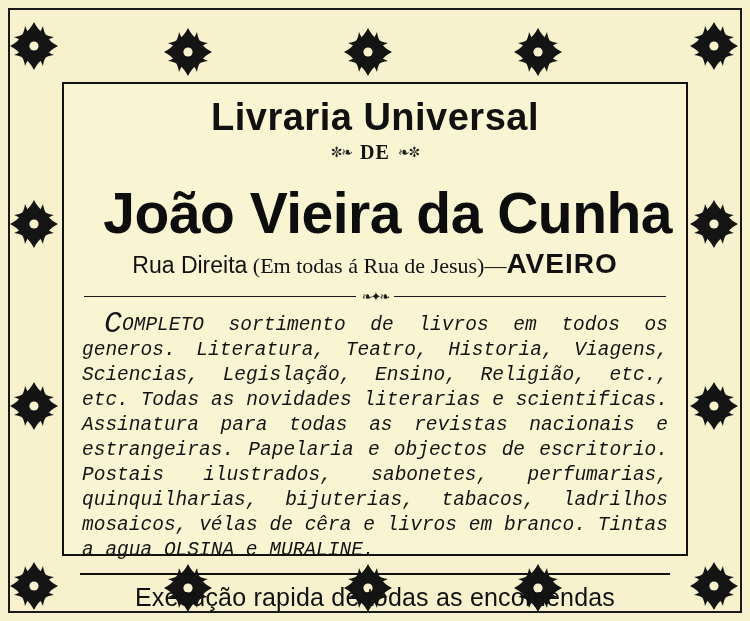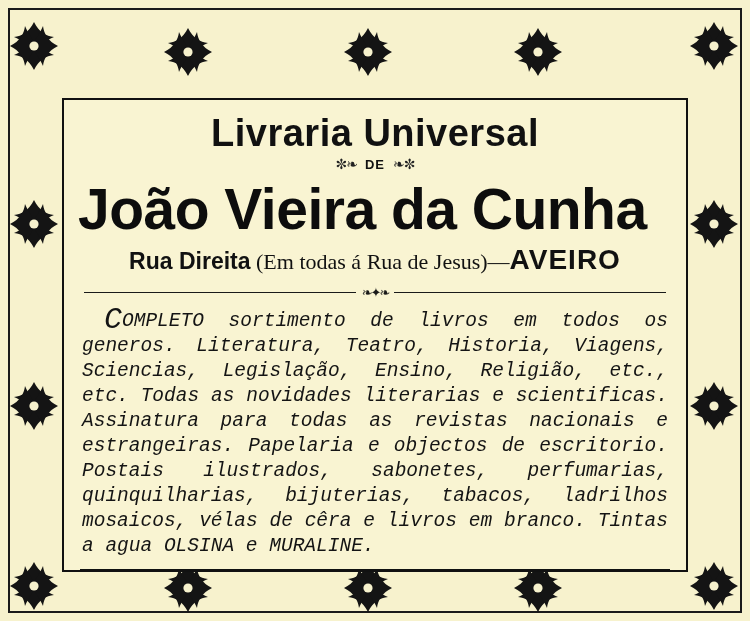--- a/index.html
+++ b/index.html
@@ -40,21 +40,21 @@
     height: 52px;
     color: #111;
     line-height: 0;
   }
   .ornament svg { display: block; }
 
   
   #inner-box {
     position: absolute;
     left: 62px;
-    top: 98px;
+    top: 82px;
     width: 626px;
     height: 474px;
     border: 2px solid #111;
     background: #f9f4d2;
     box-sizing: border-box;
     padding: 10px 14px 8px 14px;
   }
 
   #title-line {
     text-align: center;
@@ -73,48 +73,48 @@
     gap: 8px;
     margin: 2px 0 0 0;
   }
   #de-row .flourish {
     color: #222;
     font-size: 14px;
     line-height: 1;
     letter-spacing: -1px;
   }
   #de-word {
-    font-family: Liberation Sans, sans-serif;
-    font-size: 13px;
+    font-family: Liberation Serif, serif;
+    font-size: 20px;
     font-weight: bold;
     letter-spacing: 1px;
     color: #111;
   }
 
   #name-line {
-    text-align: left;
+    text-align: right;
     font-family: "Liberation Sans", sans-serif;
     font-weight: bold;
     font-size: 57px;
     line-height: 1.02;
     color: #0d0d0d;
-    margin: 8px 0 2px 0;
+    margin: 20px 0 2px 0;
     letter-spacing: -0.5px;
   }
 
   #address-line {
     text-align: center;
     color: #111;
     font-size: 22px;
     margin-top: 6px;
     white-space: nowrap;
   }
   #address-street {
     font-family: "Liberation Sans", sans-serif;
-    font-weight: bold;
+    font-weight: normal;
     font-size: 23px;
   }
   #address-paren {
     font-family: "Liberation Serif", serif;
     font-size: 22px;
   }
   #address-city {
     font-family: "Liberation Sans", sans-serif;
     font-weight: bold;
     font-size: 28px;
@@ -389,15 +389,16 @@
     <div id="divider">
       <span class="rule"></span>
       <span class="knot">❧✦❧</span>
       <span class="rule"></span>
     </div>
 
     <div id="body-text"><span class="indent"></span><span class="dropcap">C</span><span>OMPLETO sortimento de livros em todos os generos. Literatura, Teatro, Historia, Viagens, Sciencias, Legislação, Ensino, Religião, etc., etc. Todas as novidades literarias e scientificas. Assinatura para todas as revistas nacionais e estrangeiras. Papelaria e objectos de escritorio. Postais ilustrados, sabonetes, perfumarias, quinquilharias, bijuterias, tabacos, ladrilhos mosaicos, vélas de cêra e livros em branco. Tintas a agua OLSINA e MURALINE.</span></div>
 
     <div id="bottom-rule"></div>
 
+    <div id="footer-line">Execução rapida de todas as encomendas</div>
 
   </div>
 </div>
 
 </body></html>

